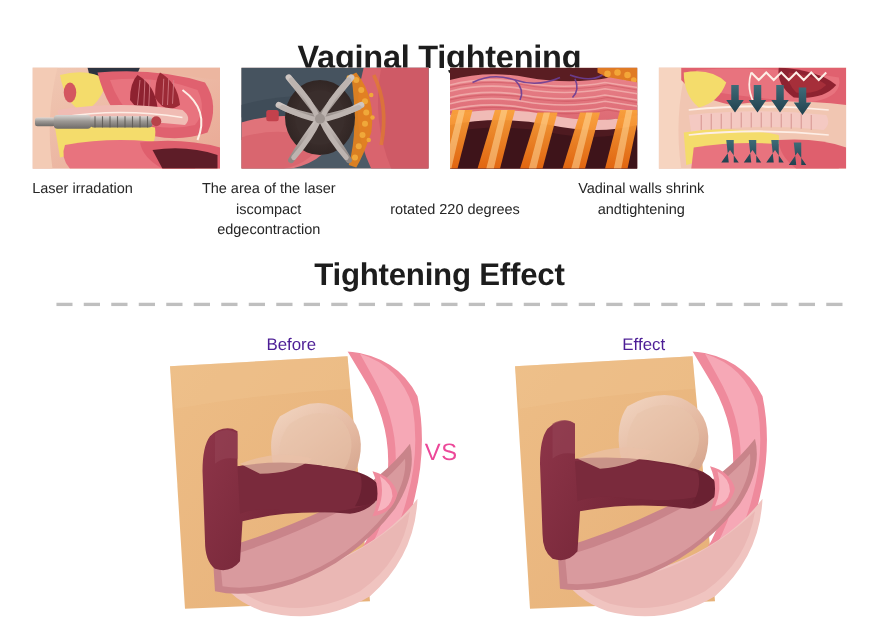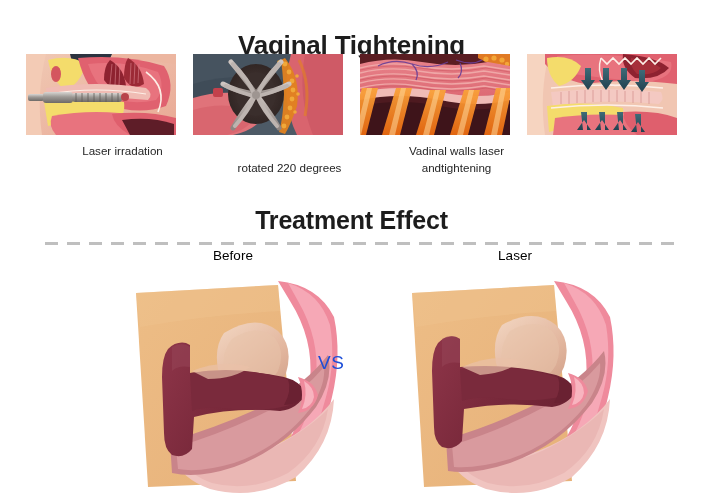--- a/index.html
+++ b/index.html
@@ -44,29 +44,29 @@
   }
 
   
   #divider{
     position:absolute;left:45px;top:242px;width:635px;height:3px;
   }
   #divider svg{display:block;}
 
   
   .ba-label{
-    position:absolute;top:248px;
-    font-size:13.5px;color:#000000;text-align:center;width:120px;
+    position:absolute;top:268px;
+    font-size:13.5px;color:#4c1d95;text-align:center;width:120px;
   }
   #label-before{left:173px;}
   #label-after{left:455px;}
 
   #vs-label{
     position:absolute;left:318px;top:352px;width:70px;
-    font-size:19px;color:#1d4ed8;letter-spacing:0.5px;
+    text-align:center;font-size:19px;color:#ec4899;letter-spacing:0.5px;
   }
 
   .illo{position:absolute;top:281px;width:215px;height:214px;overflow:hidden;}
   #illo-before{left:128px;}
   #illo-after{left:404px;}
   .illo svg{display:block;width:215px;height:214px;}
 </style>
 </head>
 <body>
 
@@ -347,39 +347,43 @@
         </svg>
       </div>
     </div>
   </div>
 
   <div class="captions">
     <div class="cap">
       <span>Laser irradation</span><br>
     </div>
     <div class="cap">
+      <span>The area of the laser</span><br>
+      <span>iscompact edgecontraction</span>
+    </div>
+    <div class="cap">
       <br>
       <span>rotated 220 degrees</span>
     </div>
     <div class="cap">
-      <span>Vadinal walls laser</span><br>
+      <span>Vadinal walls shrink</span><br>
       <span>andtightening</span>
     </div>
   </div>
 
-  <div class="title" id="effect-title">Treatment Effect</div>
+  <div class="title" id="effect-title">Tightening Effect</div>
 
   <div id="divider">
     <svg width="635" height="3" viewBox="0 0 635 3">
       <line x1="0" y1="1.5" x2="635" y2="1.5" stroke="#bfbfbf" stroke-width="3" stroke-dasharray="13 9"></line>
     </svg>
   </div>
 
   <div class="ba-label" id="label-before">Before</div>
-  <div class="ba-label" id="label-after">Laser</div>
+  <div class="ba-label" id="label-after">Effect</div>
 
   <div class="illo" id="illo-before">
     <svg viewBox="0 0 215 214" preserveAspectRatio="none">
       <defs>
         <linearGradient id="bTan" x1="0" y1="0" x2="1" y2="1">
           <stop offset="0" stop-color="#edbd86"></stop>
             <stop offset="1" stop-color="#e7b179"></stop>
         </linearGradient>
         <linearGradient id="bBulb" x1="0.2" y1="0" x2="0.9" y2="1">
           <stop offset="0" stop-color="#f0d2bd"></stop>

